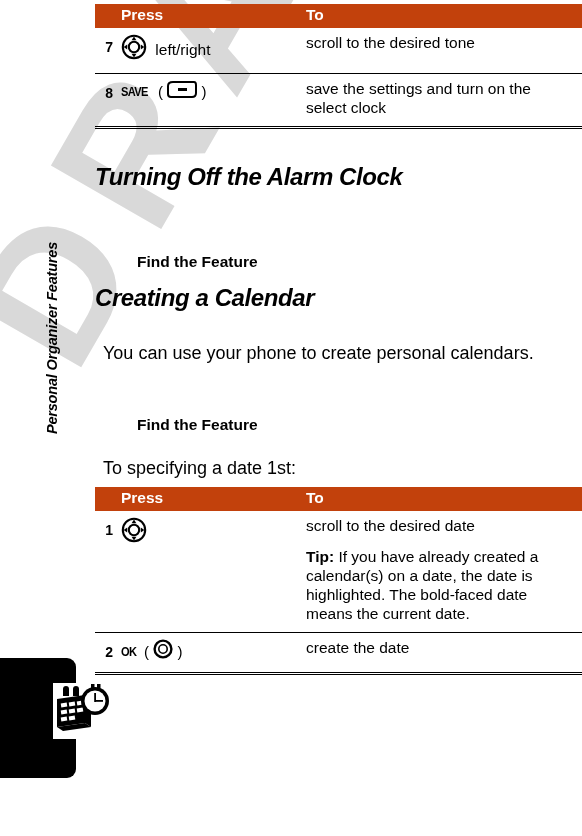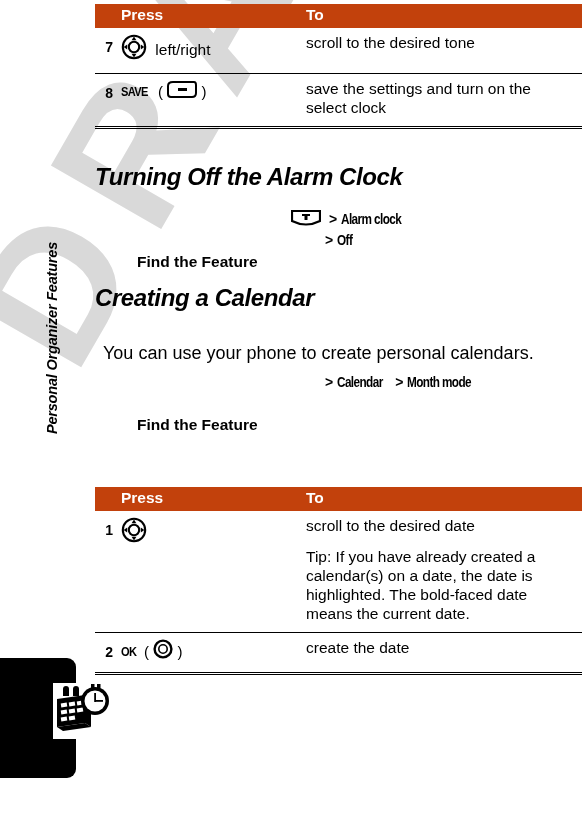--- a/index.html
+++ b/index.html
@@ -130,21 +130,21 @@
     padding-top: 6px;
     white-space: nowrap;
   }
   .ptable td.c-to {
     width: 282px;
     padding-left: 6px;
     padding-top: 5px;
   }
   .ptable td.c-to p { margin: 0 8px 12px 0; }
   .ptable td.c-to p:last-child { margin-bottom: 0; }
-  .tip-label { font-weight: normal; text-align: right; }
+  .tip-label { font-weight: bold; text-align: right; }
 
   .key-label {
     font-family: "Liberation Sans", sans-serif;
     font-weight: bold;
     font-size: 13.5px;
     letter-spacing: -0.8px;
     transform: scaleX(0.82);
     display: inline-block;
     transform-origin: left center;
     vertical-align: middle;
@@ -296,55 +296,33 @@
           </td>
         </tr>
       </tbody>
     </table>
   </div>
 
   <h1 class="sec abs" style="left:0; top:163px;">Turning Off the Alarm Clock</h1>
 
   <div class="abs fft" style="left:0; top:209px;">
     <div class="fft-label">Find the Feature</div>
-    <div class="fft-path">
-      <div class="fft-line">
-        <span class="menu-ico">
-          <svg width="30" height="16" viewBox="0 0 30 16">
-            <path d="M1 1 L29 1 L29 11 Q15 18 1 11 Z" fill="none" stroke="#000" stroke-width="2.2"></path>
-            <rect x="11" y="4" width="8" height="2" fill="#000"></rect>
-            <rect x="13.5" y="6" width="3" height="4" fill="#000"></rect>
-          </svg>
-        </span>
-        <span class="gt">&gt;</span>
-        <span class="fft-cond">Alarm clock</span>
-      </div>
-      <div class="fft-line" style="padding-left:34px;">
-        <span class="gt">&gt;</span>
-        <span class="fft-cond">Off</span>
-      </div>
-    </div>
   </div>
 
   <h1 class="sec abs" style="left:0; top:284px;">Creating a Calendar</h1>
 
   <p class="body abs" style="left:0; top:335px;">You can use your phone to create personal calendars.</p>
 
   <div class="abs fft" style="left:0; top:372px;">
     <div class="fft-label">Find the Feature</div>
     <div class="fft-path">
-      <div class="fft-line" style="padding-left:34px;">
-        <span class="gt">&gt;</span>
-        <span class="fft-cond">Calendar</span>
-        <span class="gt">&gt;</span>
-        <span class="fft-cond">Month mode</span>
-      </div>
     </div>
   </div>
 
+  <p class="body abs" style="left:0; top:450px;">To specifying a date 1st:</p>
 
   <div class="abs" style="left:0; top:487px;">
     <table class="ptable">
       <thead>
         <tr>
           <th class="c-num"></th>
           <th class="c-press">Press</th>
           <th class="c-to">To</th>
         </tr>
       </thead>

